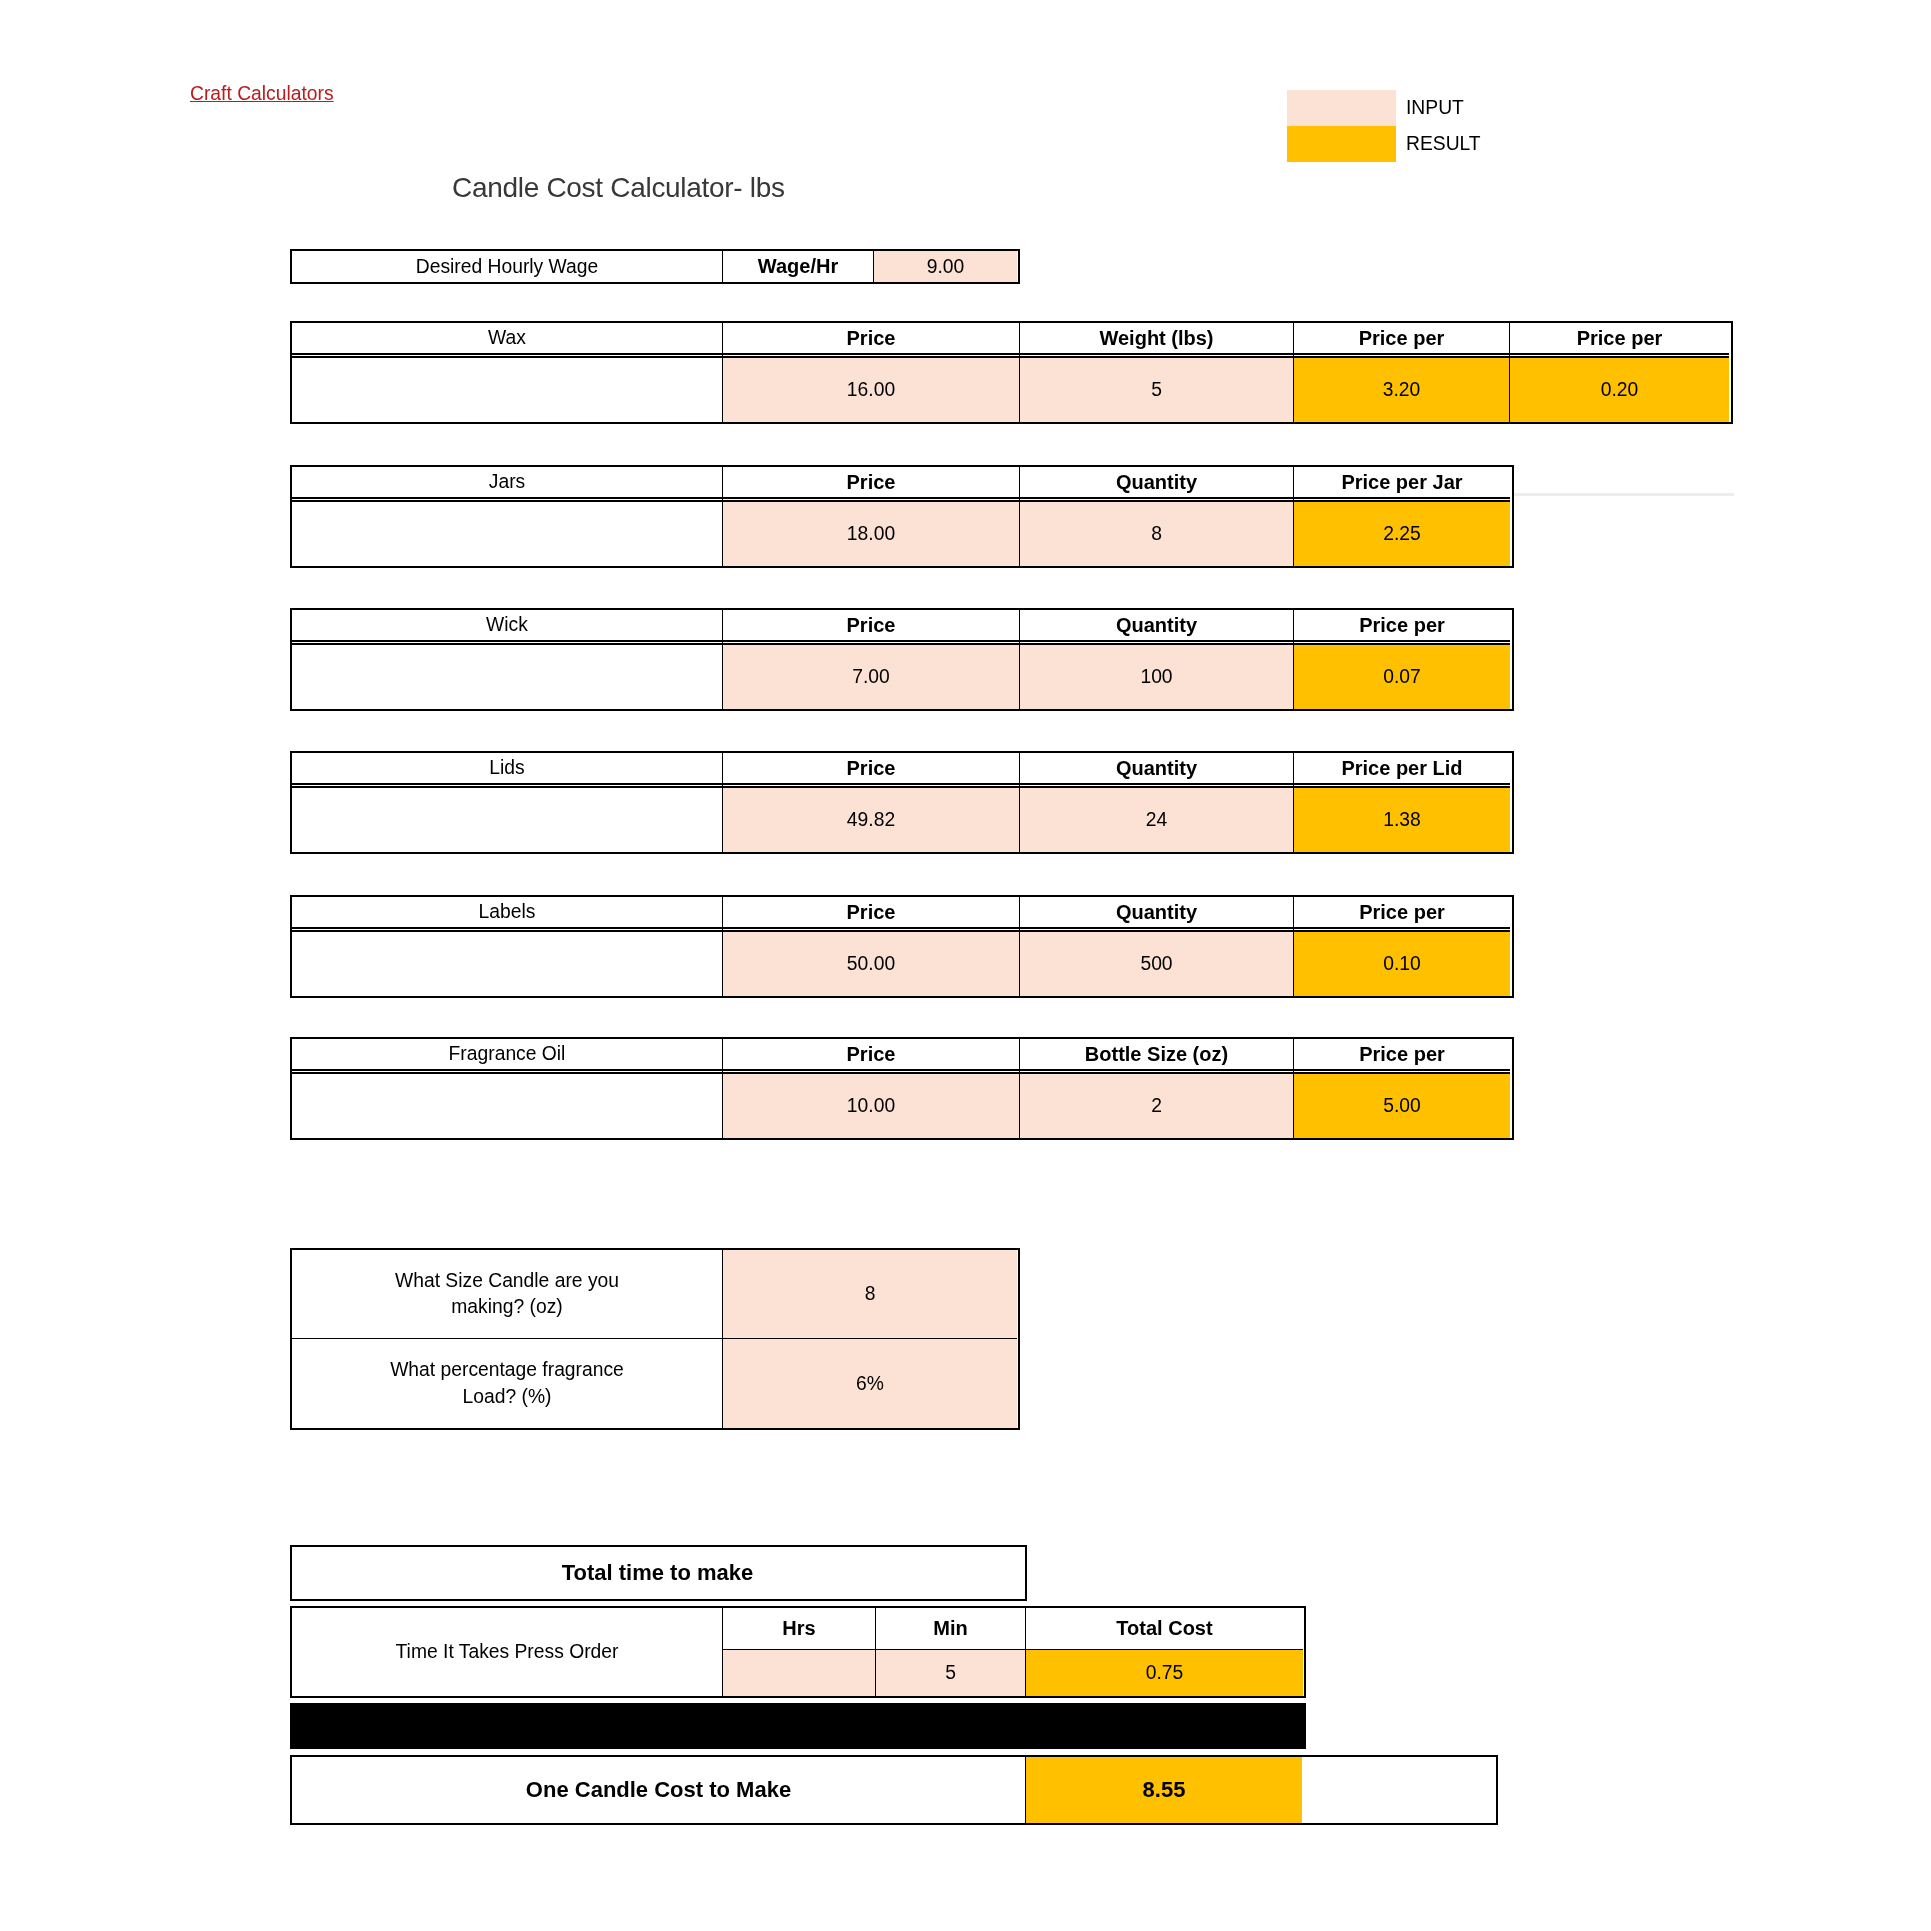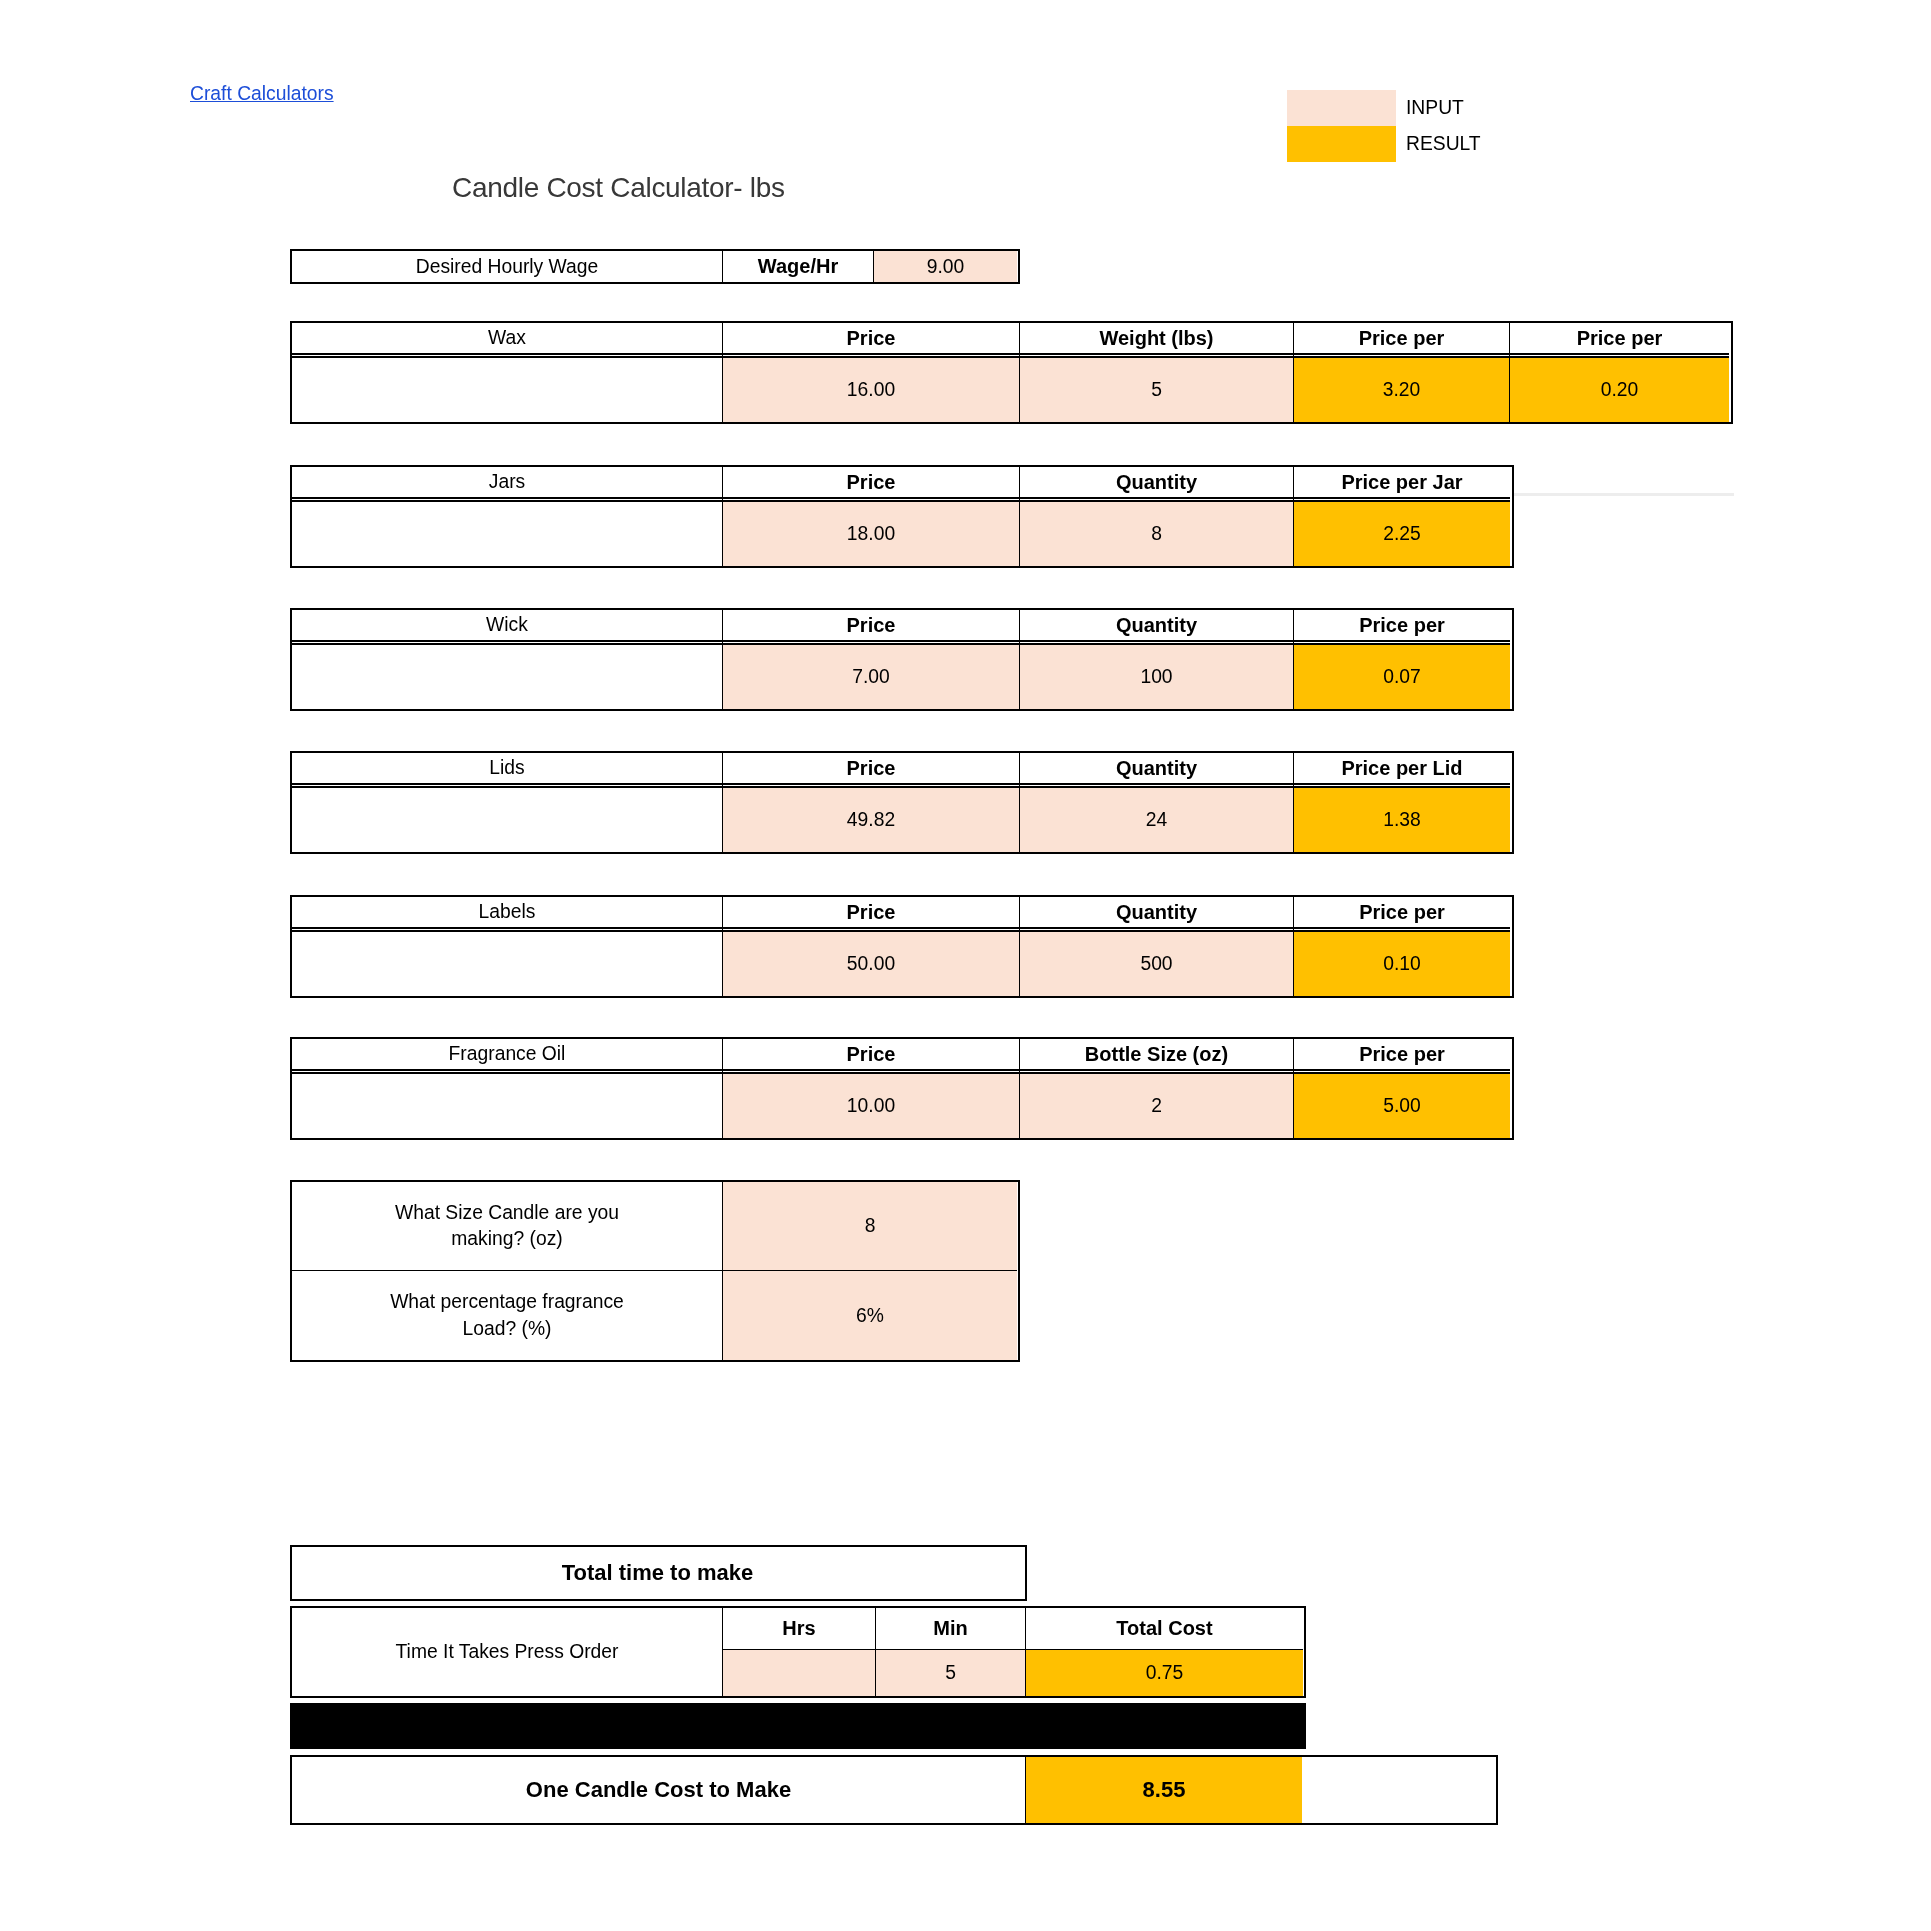--- a/index.html
+++ b/index.html
@@ -1,21 +1,21 @@
 <!DOCTYPE html>
 <html style="--input: #FBE2D4; --result: #FFC000;"><head>
 <meta charset="utf-8">
 <style>
   html,body { margin:0; padding:0; background:#fff; }
   #canvas {
     position:relative; width:1931px; height:1931px; background:#ffffff;
     font-family:"Liberation Sans", sans-serif; color:#000;
   }
   .link { position:absolute; left:190px; top:83px; font-size:19.3px;
-    color:#1d4ed8; text-decoration:underline; cursor:pointer; }
+    color:#b91c1c; text-decoration:underline; cursor:pointer; }
   .page-title { position:absolute; left:452px; top:172px; font-size:28px;
     font-weight:normal; color:#383838; letter-spacing:-0.3px; }
 
   
   .legend { position:absolute; left:1287px; top:90px; }
   .legend-row { display:flex; align-items:center; }
   .swatch { width:109px; height:36px; }
   .swatch.input { background:var(--input); }
   .swatch.result { background:var(--result); }
   .legend-label { font-size:19.3px; padding-left:10px; }
@@ -127,21 +127,21 @@
         <div class="cell hdrline bold last">Price per</div>
         <div class="cell"></div>
         <div class="cell bg-input">10.00</div>
         <div class="cell bg-input">2</div>
         <div class="cell bg-result last">5.00</div>
       </div>
     </div>
 
   <div class="artifact-line"></div>
 
-  <div class="tbl" style="left:290px; top:1180px; width:730px;
+  <div class="tbl" style="left:290px; top:1248px; width:730px;
               grid-template-columns:431px 294px; grid-template-rows:89px 89px;">
     <div class="cell single-bottom wrap-label">What Size Candle are you
 making? (oz)</div>
     <div class="cell last single-bottom bg-input">8</div>
     <div class="cell wrap-label">What percentage fragrance
 Load? (%)</div>
     <div class="cell last bg-input">6%</div>
   </div>
 
   <div class="tbl" style="left:290px; top:1545px; width:737px;

